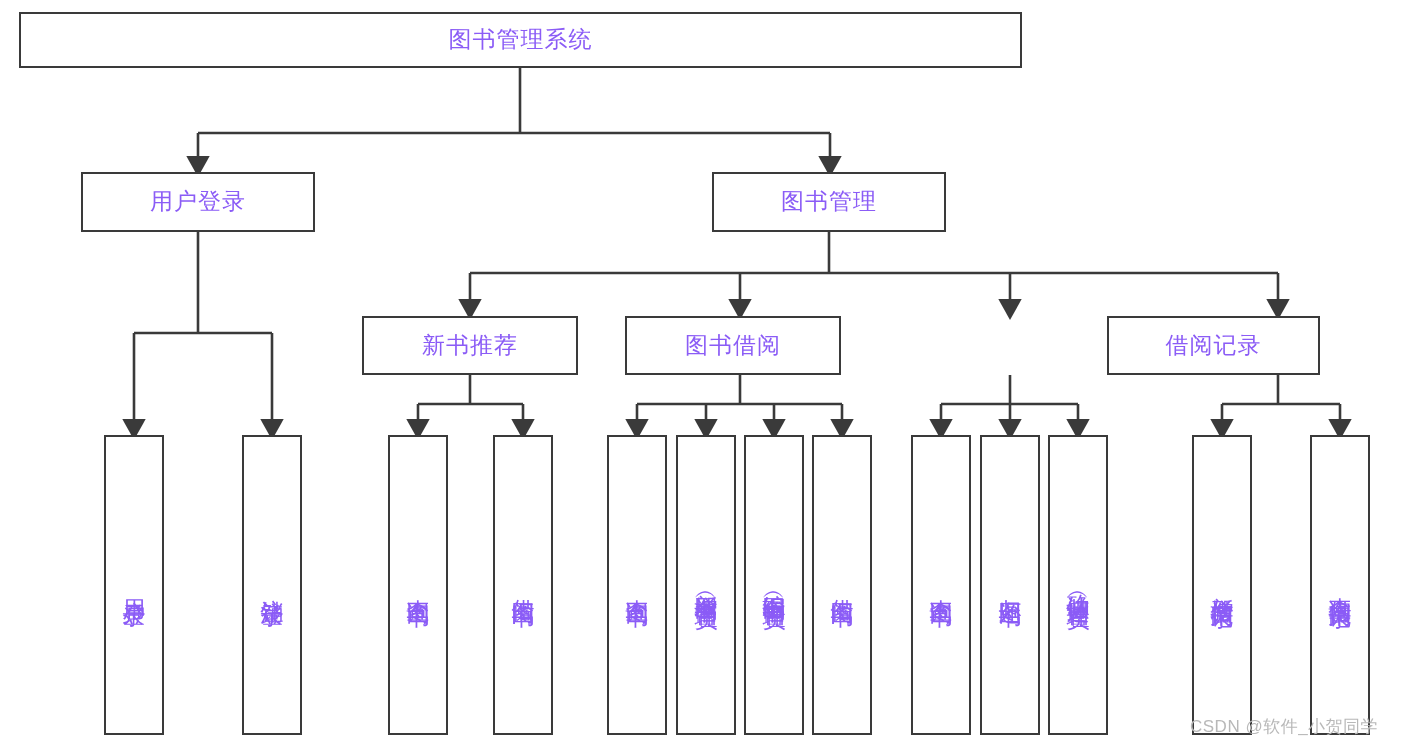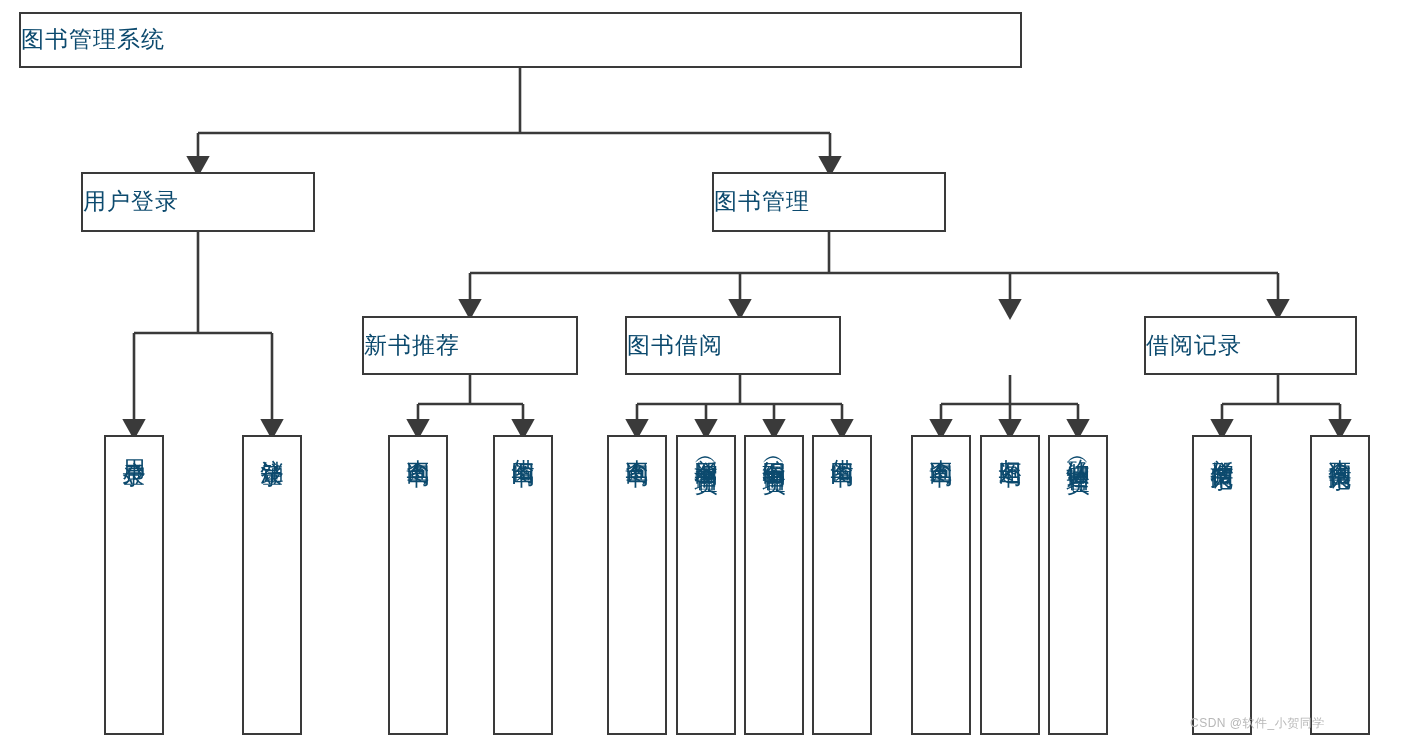--- a/index.html
+++ b/index.html
@@ -26,22 +26,22 @@
     height: 747px;
     pointer-events: none;
   }
   .node {
     position: absolute;
     box-sizing: border-box;
     background: #ffffff;
     border: 2px solid #3a3a3a;
     display: flex;
     align-items: center;
-    justify-content: flex-start;
-    color: #0c4a6e;
+    justify-content: center;
+    color: #8b5cf6;
     line-height: 1.18;
     overflow: hidden;
   }
   .node.horiz {
     font-size: 23px;
     letter-spacing: 1px;
   }
   .node.vert {
     writing-mode: vertical-rl;
     text-orientation: upright;
@@ -49,21 +49,21 @@
     letter-spacing: 2px;
     padding: 4px 0;
     white-space: nowrap;
   }
   .node .label {
     display: block;
   }
   .watermark {
     position: absolute;
     color: #b8b8b8;
-    font-size: 12px;
+    font-size: 17px;
     letter-spacing: 0.5px;
     white-space: nowrap;
     user-select: none;
   }
 </style>
 </head>
 <body>
 
 <div id="canvas">
 
@@ -128,21 +128,21 @@
   <div class="node horiz" style="left:712px; top:172px; width:234px; height:60px;">
     <span class="label">图书管理</span>
   </div>
 
   <div class="node horiz" style="left:362px; top:316px; width:216px; height:59px;">
     <span class="label">新书推荐</span>
   </div>
   <div class="node horiz" style="left:625px; top:316px; width:216px; height:59px;">
     <span class="label">图书借阅</span>
   </div>
-  <div class="node horiz" style="left:1144px; top:316px; width:213px; height:59px;">
+  <div class="node horiz" style="left:1107px; top:316px; width:213px; height:59px;">
     <span class="label">借阅记录</span>
   </div>
 
   <div class="node vert" style="left:104px; top:435px; width:60px; height:300px;">
     <span class="label">用户登录</span>
   </div>
   <div class="node vert" style="left:242px; top:435px; width:60px; height:300px;">
     <span class="label">注销登录</span>
   </div>
 

